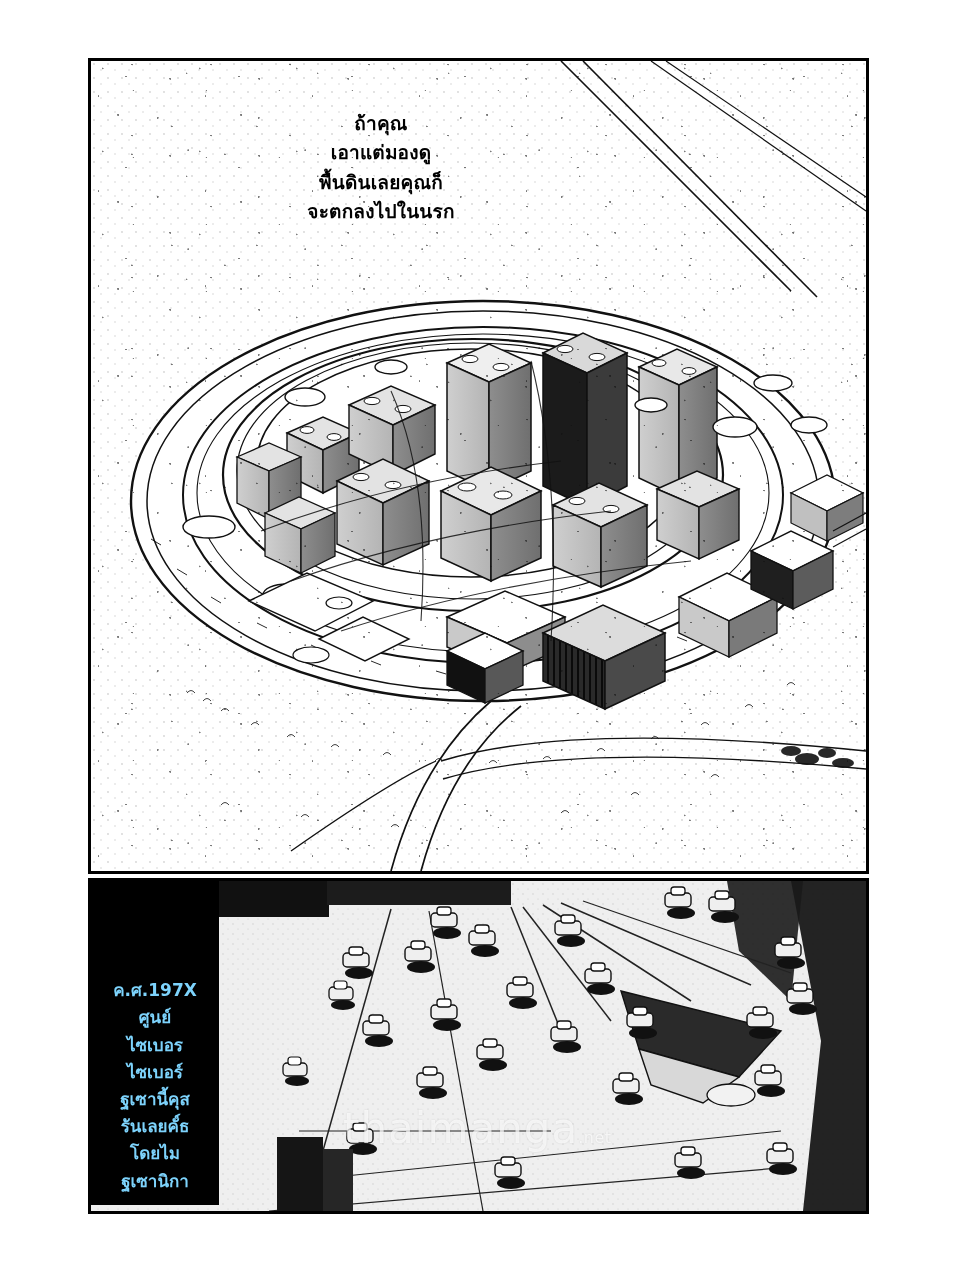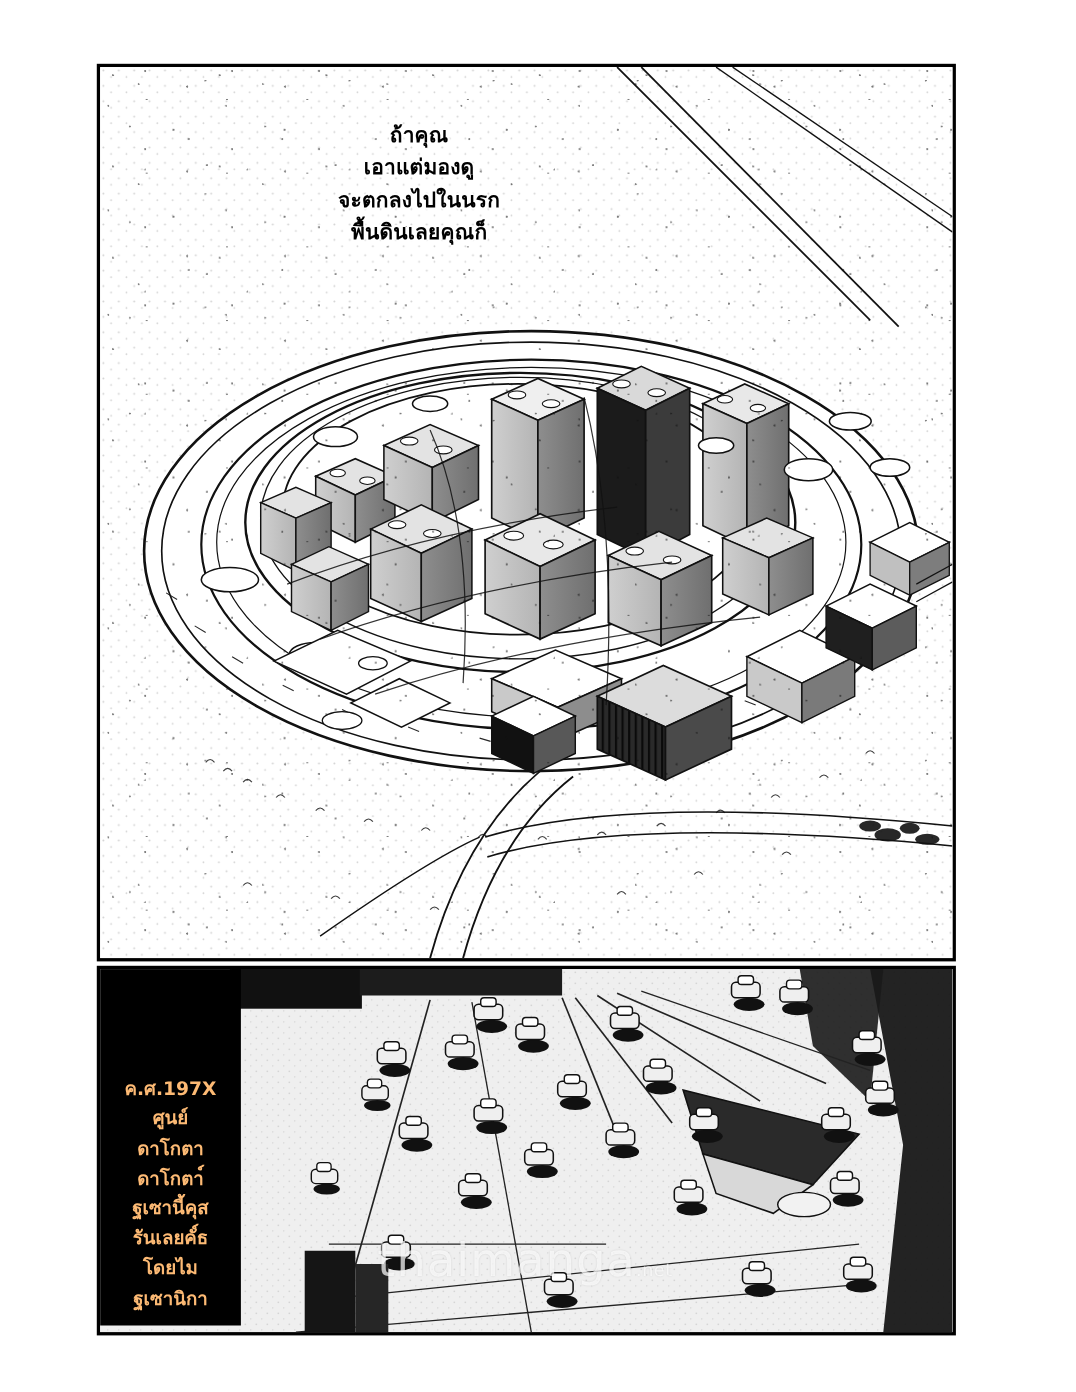--- a/index.html
+++ b/index.html
@@ -98,34 +98,34 @@
     top: 0px;
     width: 128px;
     height: 324px;
     background: #000;
     z-index: 25;
     display: flex;
     align-items: center;
     justify-content: center;
   }
   .caption-box-text {
-    color: #fdba74;
+    color: #7dd3fc;
     font-family: "DejaVu Sans", sans-serif;
     font-size: 17px;
     line-height: 1.6;
     text-align: center;
     font-weight: 600;
     padding-top: 86px;
   }
   .caption-box-text div { white-space: nowrap; }
 
   .watermark {
     position: absolute;
     left: 252px;
-    top: 240px;
+    top: 223px;
     z-index: 30;
     color: rgba(255,255,255,0.72);
     font-family: "DejaVu Sans", sans-serif;
     font-size: 42px;
     letter-spacing: 1px;
     font-weight: 400;
     text-shadow: 0 0 2px rgba(0,0,0,0.12);
   }
   .watermark .wm-suffix {
     font-size: 16px;
@@ -360,22 +360,22 @@
           <ellipse cx="736" cy="692" rx="9" ry="5"></ellipse>
           <ellipse cx="752" cy="702" rx="11" ry="5"></ellipse>
         </g>
       </svg>
 
       <div class="speckle"></div>
 
       <div class="caption-top">
         <div>ถ้าคุณ</div>
         <div>เอาแต่มองดู</div>
+        <div>พื้นดินเลยคุณก็</div>
         <div>จะตกลงไปในนรก</div>
-        <div>พื้นดินเลยคุณก็</div>
       </div>
     </div>
   </div>
 
   <div class="panel-bottom">
     <div class="panel-bottom-inner">
 
       <svg width="775" height="330" viewBox="0 0 775 330">
         <defs>
           <pattern id="grain" width="10" height="10" patternUnits="userSpaceOnUse">
@@ -545,22 +545,22 @@
         </g>
 
         <polygon points="186,256 232,256 232,330 186,330" fill="#151515"></polygon>
         <polygon points="232,268 262,268 262,330 232,330" fill="#262626"></polygon>
       </svg>
 
       <div class="caption-box">
         <div class="caption-box-text">
           <div>ค.ศ.197X</div>
           <div>ศูนย์</div>
-          <div>ดาโกตา</div>
-          <div>ดาโกตา์</div>
+          <div>ไซเบอร</div>
+          <div>ไซเบอร์</div>
           <div>ฐเซานี้คุส</div>
           <div>รันเลยคั์ธ</div>
           <div>โดยไม</div>
           <div>ฐเซานิกา</div>
         </div>
       </div>
 
       <div class="watermark">
         <span>thaimanga</span><span class="wm-suffix">.net</span>
       </div>

